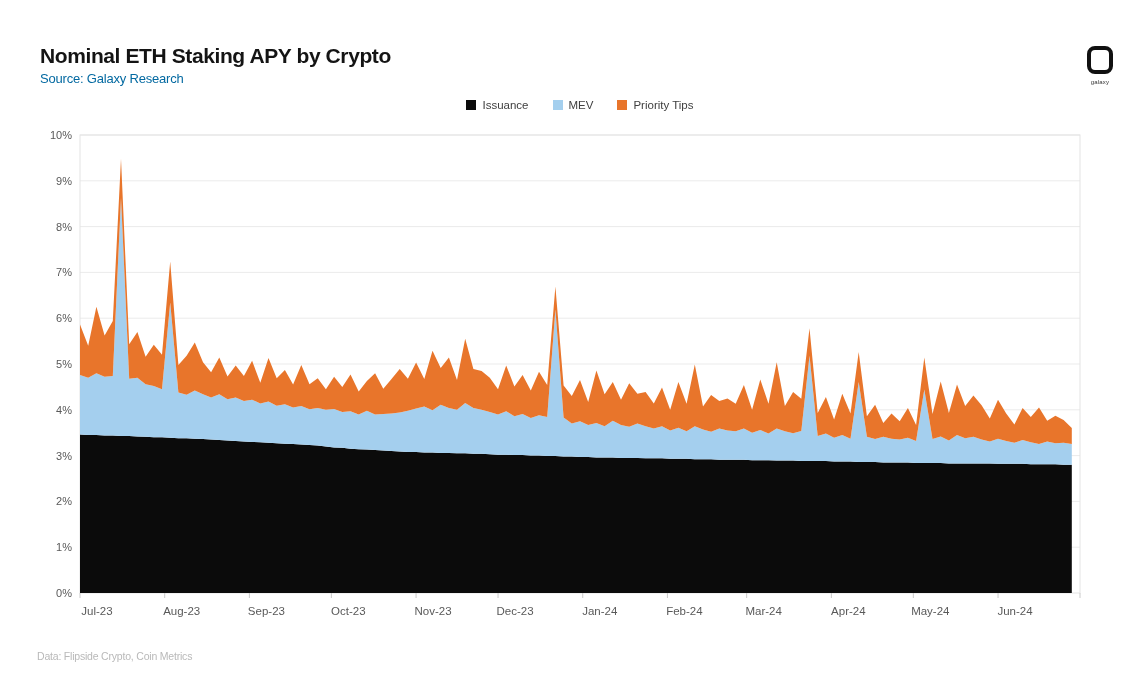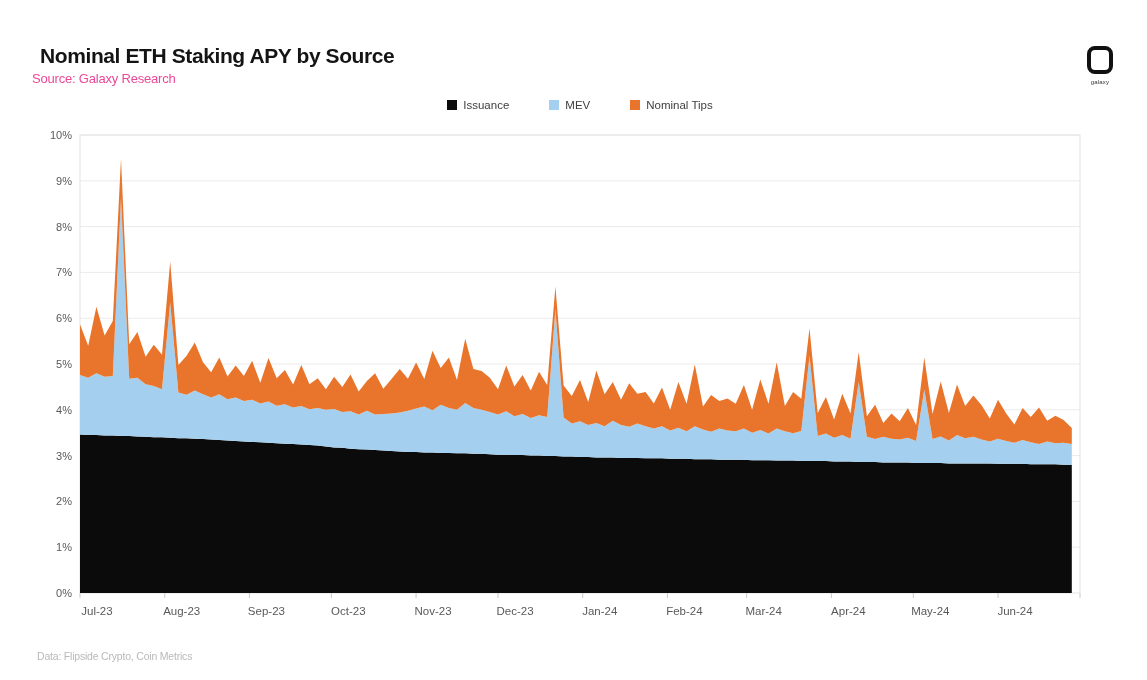--- a/index.html
+++ b/index.html
@@ -5,68 +5,68 @@
   html,body{margin:0;padding:0;}
   body{
     width:1147px;height:680px;position:relative;background:#ffffff;
     font-family:"Liberation Sans","DejaVu Sans",sans-serif;overflow:hidden;
   }
   .page-title{
     position:absolute;left:40px;top:44px;font-size:21px;font-weight:700;
     color:#141414;letter-spacing:-0.4px;
   }
   .page-subtitle{
-    position:absolute;left:32px;top:71px;font-size:13px;color:#ec4899;letter-spacing:-0.2px;text-align:center;
+    position:absolute;left:40px;top:71px;font-size:13px;color:#0369a1;letter-spacing:-0.2px;text-align:center;
   }
   .logo{
     position:absolute;left:1083px;top:46px;width:34px;text-align:center;
   }
   .logo-mark{
     display:inline-block;width:18px;height:20px;border:4.5px solid #111;
     border-radius:8px;background:#fff;
   }
   .logo-word{
     display:block;font-size:6px;color:#333;margin-top:1px;letter-spacing:0.2px;
   }
   .legend{
     position:absolute;left:80px;top:99px;width:1000px;
-    display:flex;justify-content:center;gap:40px;align-items:center;
+    display:flex;justify-content:center;gap:24px;align-items:center;
   }
   .legend-item{display:flex;align-items:center;gap:6px;}
   .legend-swatch{width:10px;height:10px;display:inline-block;}
   .legend-label{font-size:11.5px;color:#404040;}
   .chart-wrap{position:absolute;left:0;top:0;width:1147px;height:680px;}
   .footer{
     position:absolute;left:37px;top:650px;font-size:10.5px;color:#b9b9b9;letter-spacing:-0.2px;
   }
   svg text{font-family:"Liberation Sans","DejaVu Sans",sans-serif;}
 </style>
 </head>
 <body>
 
-<div class="page-title">Nominal ETH Staking APY by Source</div>
+<div class="page-title">Nominal ETH Staking APY by Crypto</div>
 <div class="page-subtitle">Source: Galaxy Research</div>
 
 <div class="logo">
   <span class="logo-mark"></span>
   <span class="logo-word">galaxy</span>
 </div>
 
 <div class="legend">
   <div class="legend-item">
     <span class="legend-swatch" style="background-color: rgb(11, 11, 11);"></span>
     <span class="legend-label">Issuance</span>
   </div>
   <div class="legend-item">
     <span class="legend-swatch" style="background-color: rgb(164, 207, 238);"></span>
     <span class="legend-label">MEV</span>
   </div>
   <div class="legend-item">
     <span class="legend-swatch" style="background-color: rgb(232, 117, 43);"></span>
-    <span class="legend-label">Nominal Tips</span>
+    <span class="legend-label">Priority Tips</span>
   </div>
 </div>
 
 <div class="chart-wrap">
   <svg id="chart-svg" width="1147" height="680" viewBox="0 0 1147 680">
       <text x="72" y="597" text-anchor="end" font-size="11" fill="#595959">0%</text>
       <line x1="80" y1="547.2" x2="1080" y2="547.2" stroke="#ebebeb" stroke-width="1"></line>
       <text x="72" y="551.2" text-anchor="end" font-size="11" fill="#595959">1%</text>
       <line x1="80" y1="501.4" x2="1080" y2="501.4" stroke="#ebebeb" stroke-width="1"></line>
       <text x="72" y="505.4" text-anchor="end" font-size="11" fill="#595959">2%</text>

